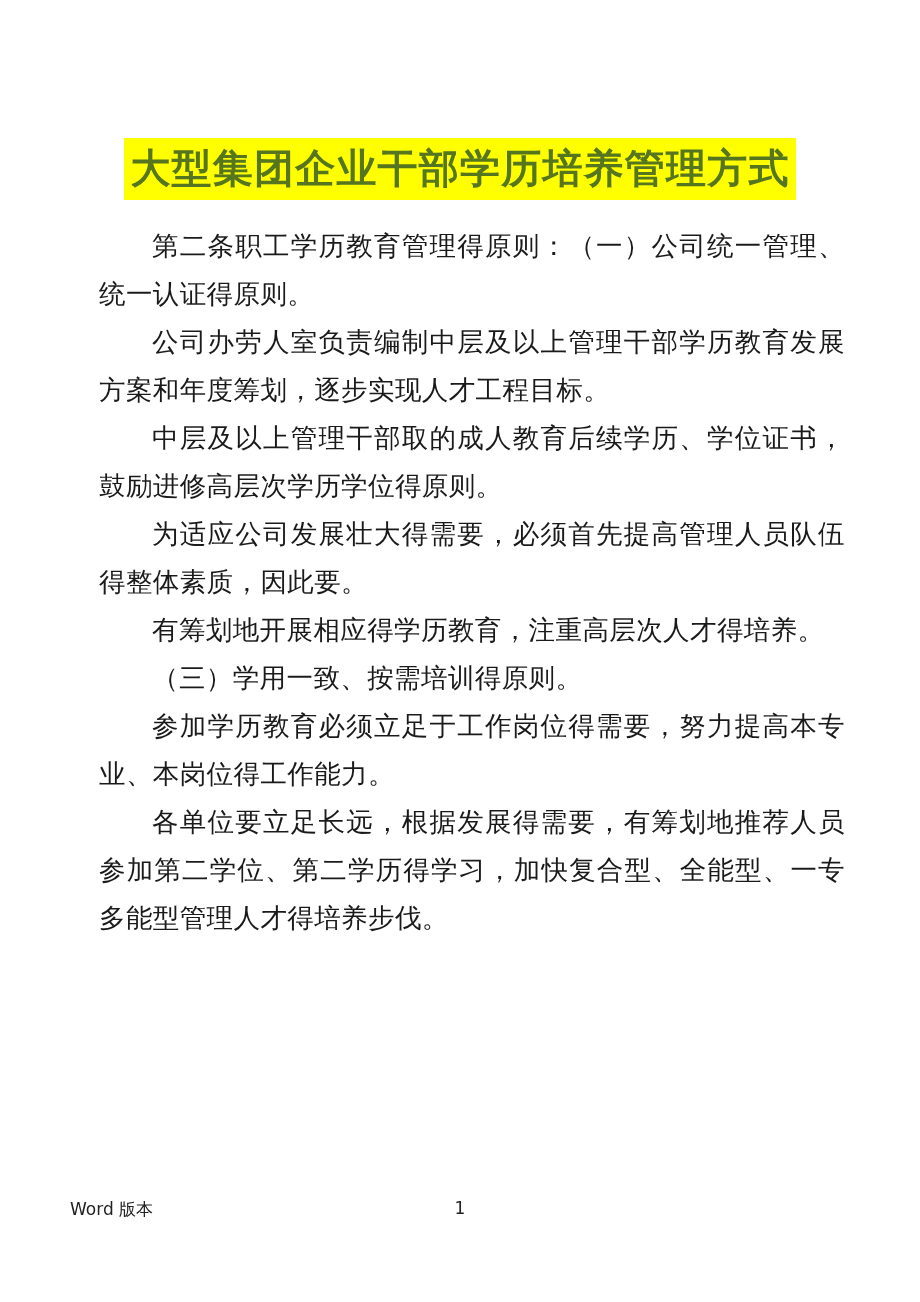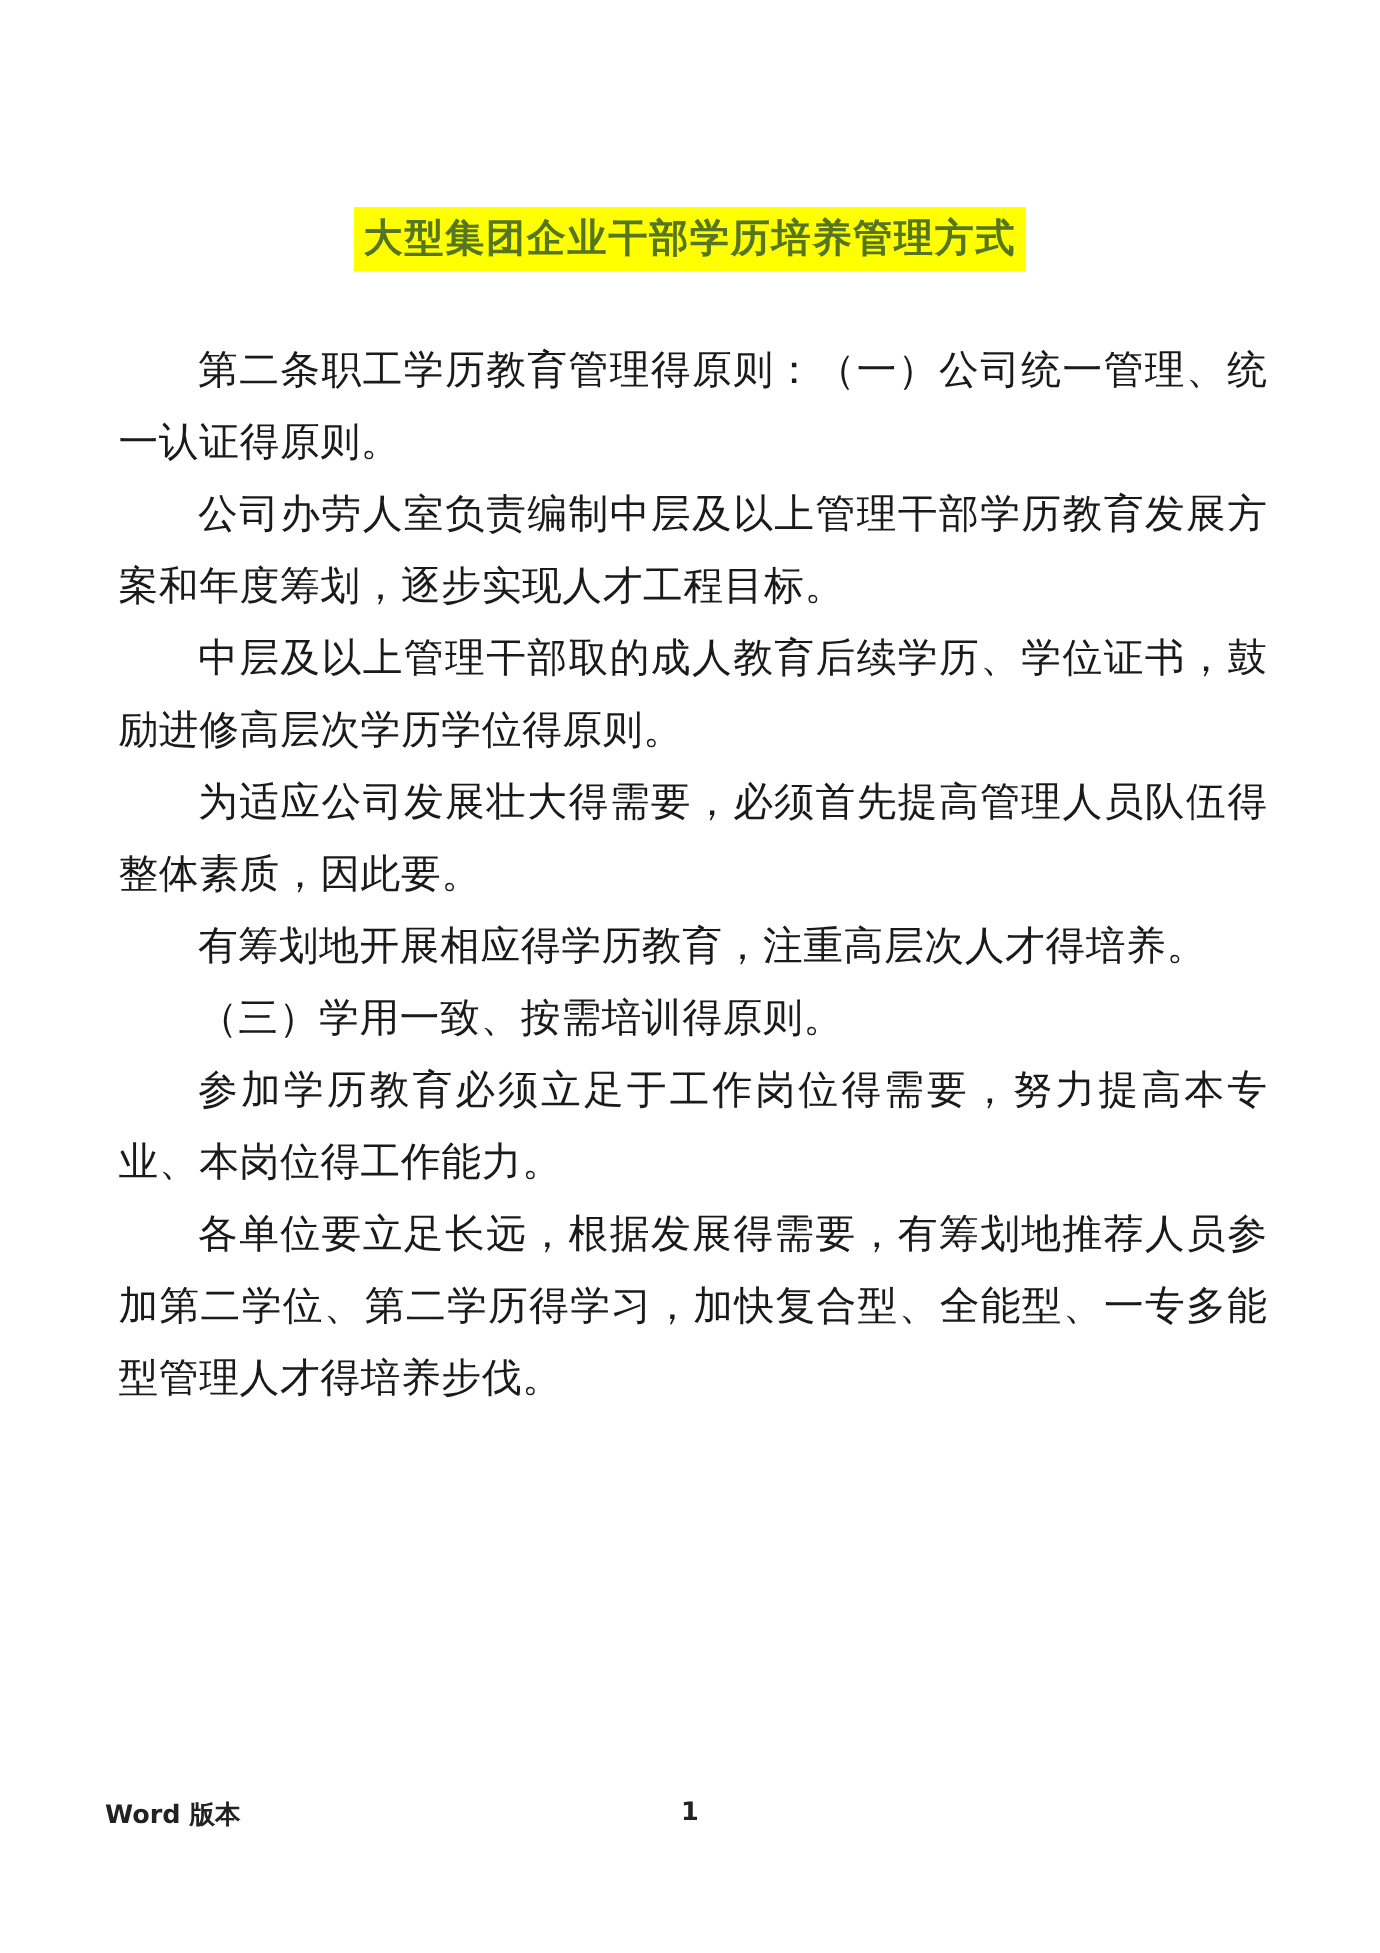--- a/index.html
+++ b/index.html
@@ -26,21 +26,21 @@
   .title-block {
     position: absolute;
     left: 0;
     top: 138px;
     width: 920px;
     text-align: center;
   }
   .doc-title {
     display: inline-block;
     font-family: "DejaVu Sans", "Liberation Sans", sans-serif;
-    font-size: 26px;
+    font-size: 40px;
     font-weight: bold;
     line-height: 1.32;
     letter-spacing: 1.2px;
     color: #55761f;
     background-color: #ffff00;
     padding: 4px 6px 5px 6px;
     white-space: nowrap;
   }
 
   
@@ -57,30 +57,30 @@
     line-height: 48px;
     color: #1a1a1a;
     text-align: justify;
     text-justify: inter-character;
     letter-spacing: 0.4px;
     word-break: break-all;
     text-indent: 0;
   }
   .para.indent {
     text-indent: 53px;
+    margin-left: 20px;
   }
 
   
   .footer {
     position: absolute;
     left: 0;
     top: 1198px;
     width: 764px;
     height: 34px;
-    font-weight: bold;
   }
   .footer-left {
     position: absolute;
     left: 70px;
     top: 0;
     font-family: "DejaVu Sans", "Liberation Sans", sans-serif;
     font-size: 17px;
     color: #222222;
     white-space: nowrap;
   }

